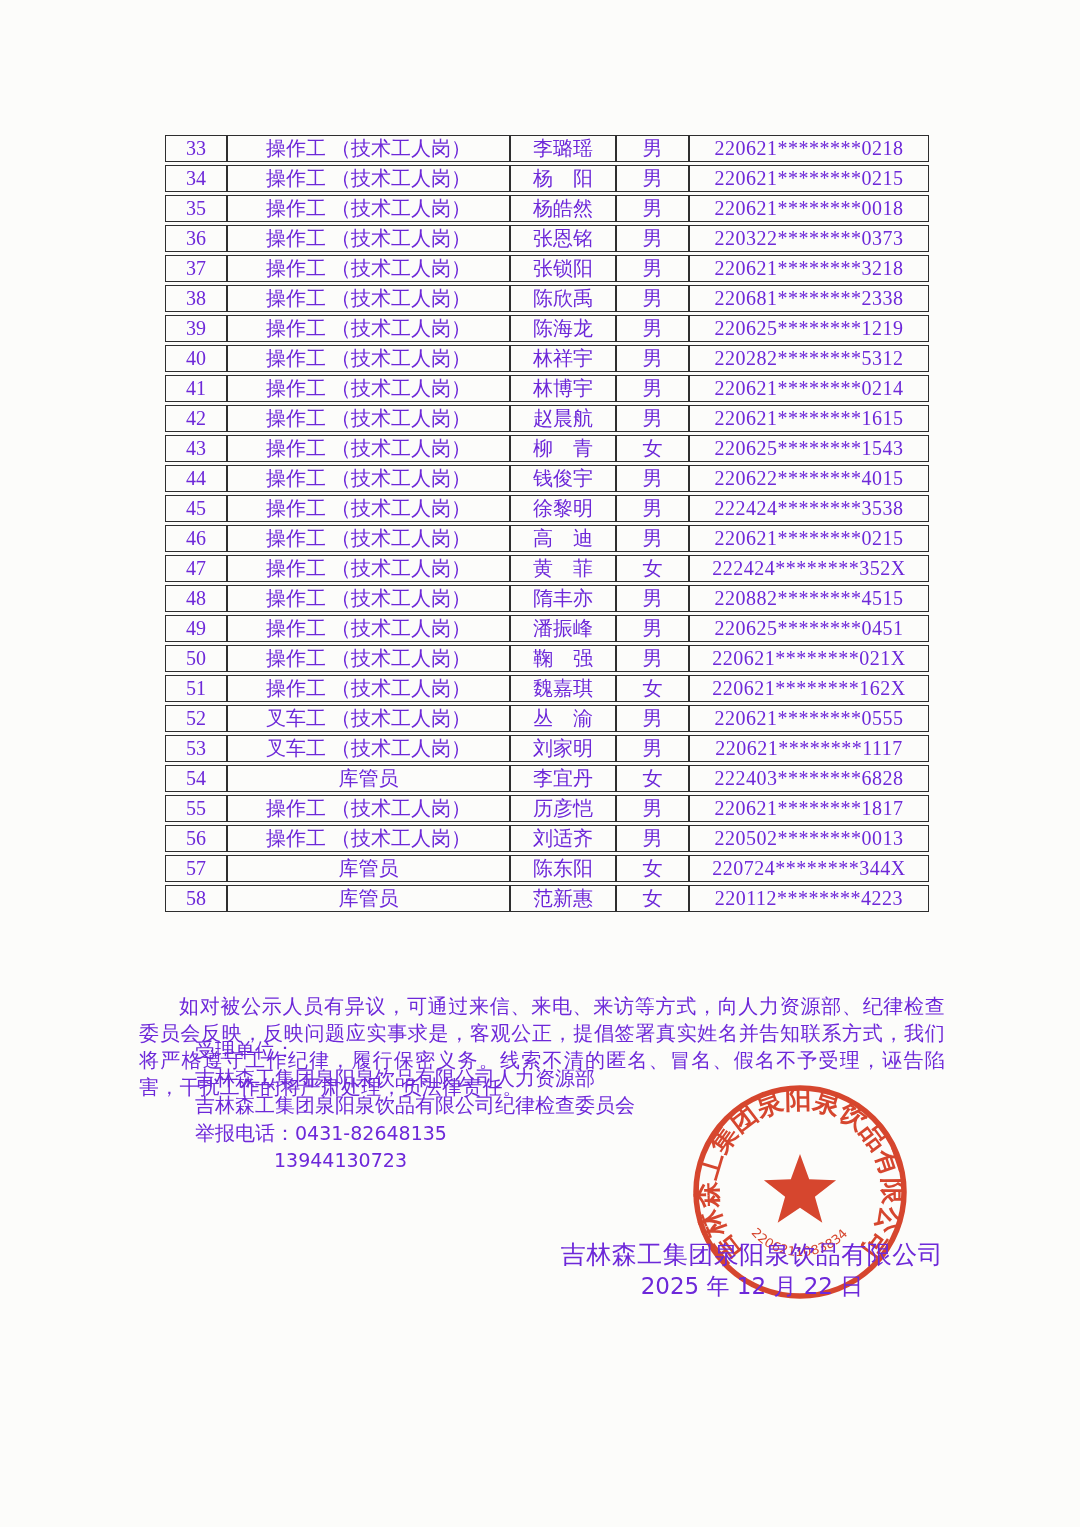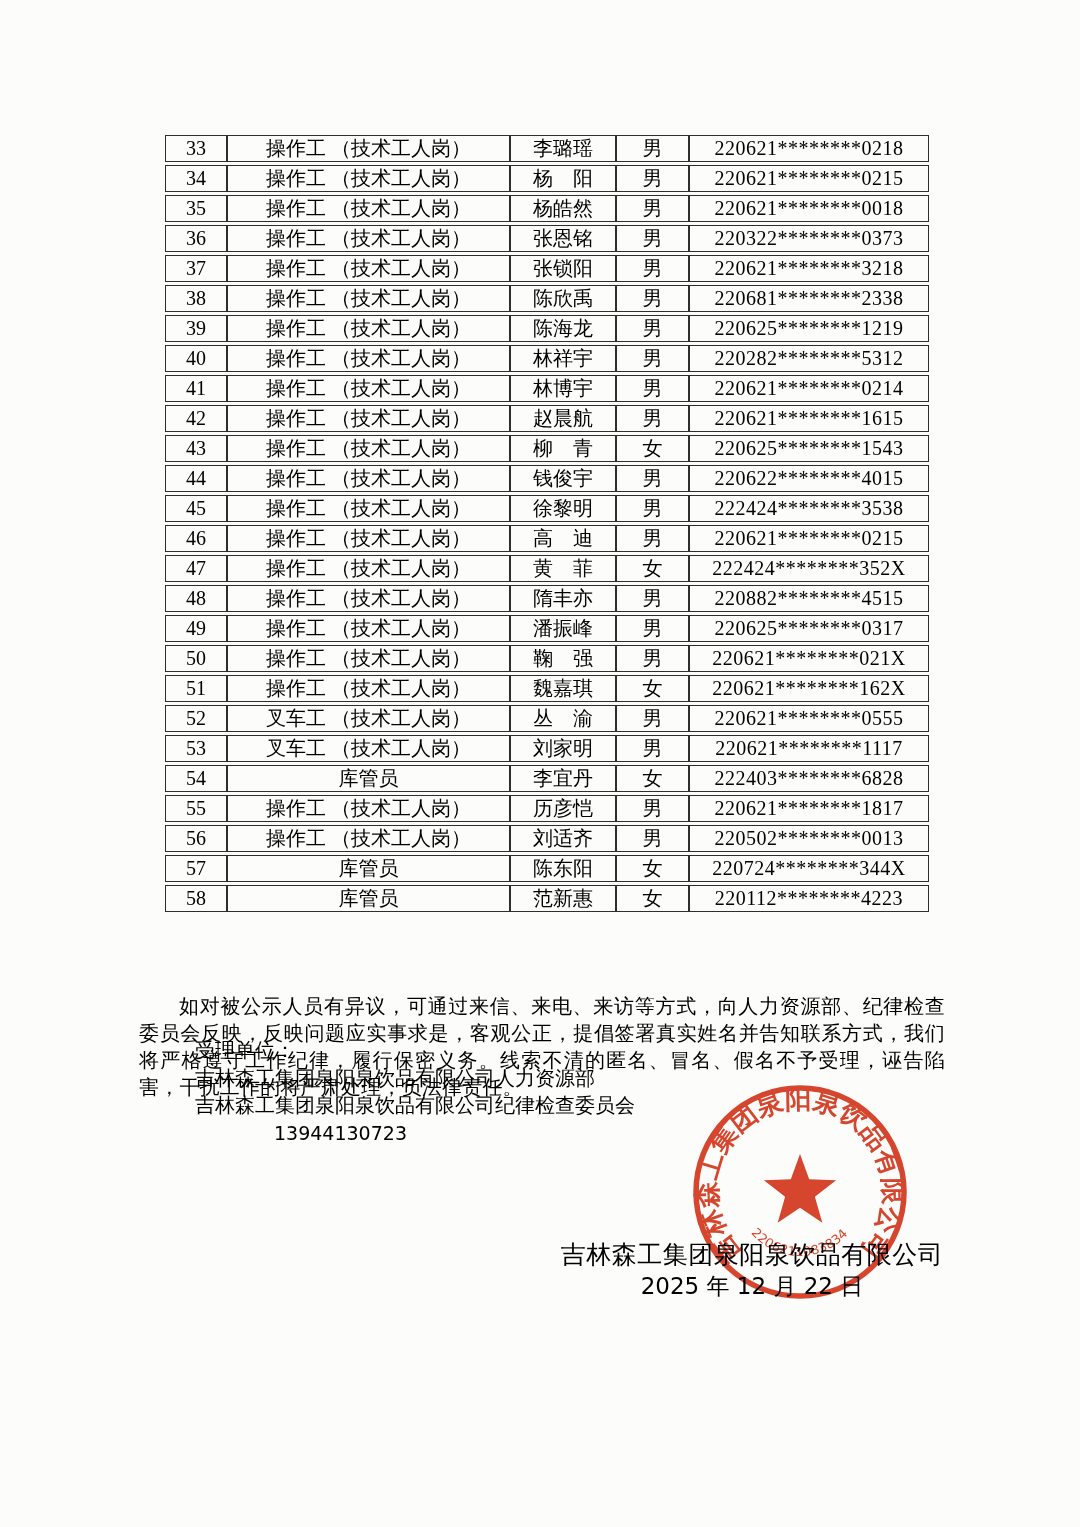--- a/index.html
+++ b/index.html
@@ -4,21 +4,21 @@
 <style>
   html,body{margin:0;padding:0;}
   body{background:#e8e8e8;}
   .page{
     position:relative;
     width:1080px;height:1527px;
     margin:0 auto;
     background:#fcfcfa;
     overflow:hidden;
     font-family:"Liberation Serif","DejaVu Serif",serif;
-    color:#000000;
+    color:#6d28d9;
   }
   
   .roster{
     position:absolute;left:165px;top:132px;
     width:764px;
     border-collapse:separate;
     border-spacing:0 3px;
     table-layout:fixed;
   }
   .roster td{
@@ -233,21 +233,21 @@
       <td class="c-name">隋丰亦</td>
       <td class="c-gender">男</td>
       <td class="c-id">220882********4515</td>
     </tr>
 
     <tr>
       <td class="c-num">49</td>
       <td class="c-pos">操作工 （技术工人岗）</td>
       <td class="c-name">潘振峰</td>
       <td class="c-gender">男</td>
-      <td class="c-id">220625********0317</td>
+      <td class="c-id">220625********0451</td>
     </tr>
 
     <tr>
       <td class="c-num">50</td>
       <td class="c-pos">操作工 （技术工人岗）</td>
       <td class="c-name">鞠　强</td>
       <td class="c-gender">男</td>
       <td class="c-id">220621********021X</td>
     </tr>
 
@@ -316,20 +316,21 @@
     </tr>
   </tbody>
   </table>
 
   <p class="notice">如对被公示人员有异议，可通过来信、来电、来访等方式，向人力资源部、纪律检查委员会反映，反映问题应实事求是，客观公正，提倡签署真实姓名并告知联系方式，我们将严格遵守工作纪律，履行保密义务。线索不清的匿名、冒名、假名不予受理，诬告陷害，干扰工作的将严肃处理，负法律责任。</p>
 
   <div class="contact">
     <div>受理单位：</div>
     <div>吉林森工集团泉阳泉饮品有限公司人力资源部</div>
     <div>吉林森工集团泉阳泉饮品有限公司纪律检查委员会</div>
+    <div class="phone-line"><span>举报电话：</span><span class="num">0431-82648135</span></div>
     <div class="phone-line phone2 num">13944130723</div>
   </div>
 
   <svg class="seal" viewBox="-114 -114 228 228" xmlns="http://www.w3.org/2000/svg">
     <circle class="ring" cx="0" cy="0" r="104"></circle>
     <polygon class="star" points="0,-38 9.2,-12.7 36.1,-11.7 14.9,4.8 22.3,30.7 0,15.7 -22.3,30.7 -14.9,4.8 -36.1,-11.7 -9.2,-12.7"></polygon>
     <path id="seal-arc" class="arc" d="M -57.3 61.3 A 84 84 0 1 1 57.3 61.3"></path>
     <text class="company-arc-text">
       <textPath href="#seal-arc" startOffset="0" textLength="398" lengthAdjust="spacingAndGlyphs">吉林森工集团泉阳泉饮品有限公司</textPath>
     </text>

